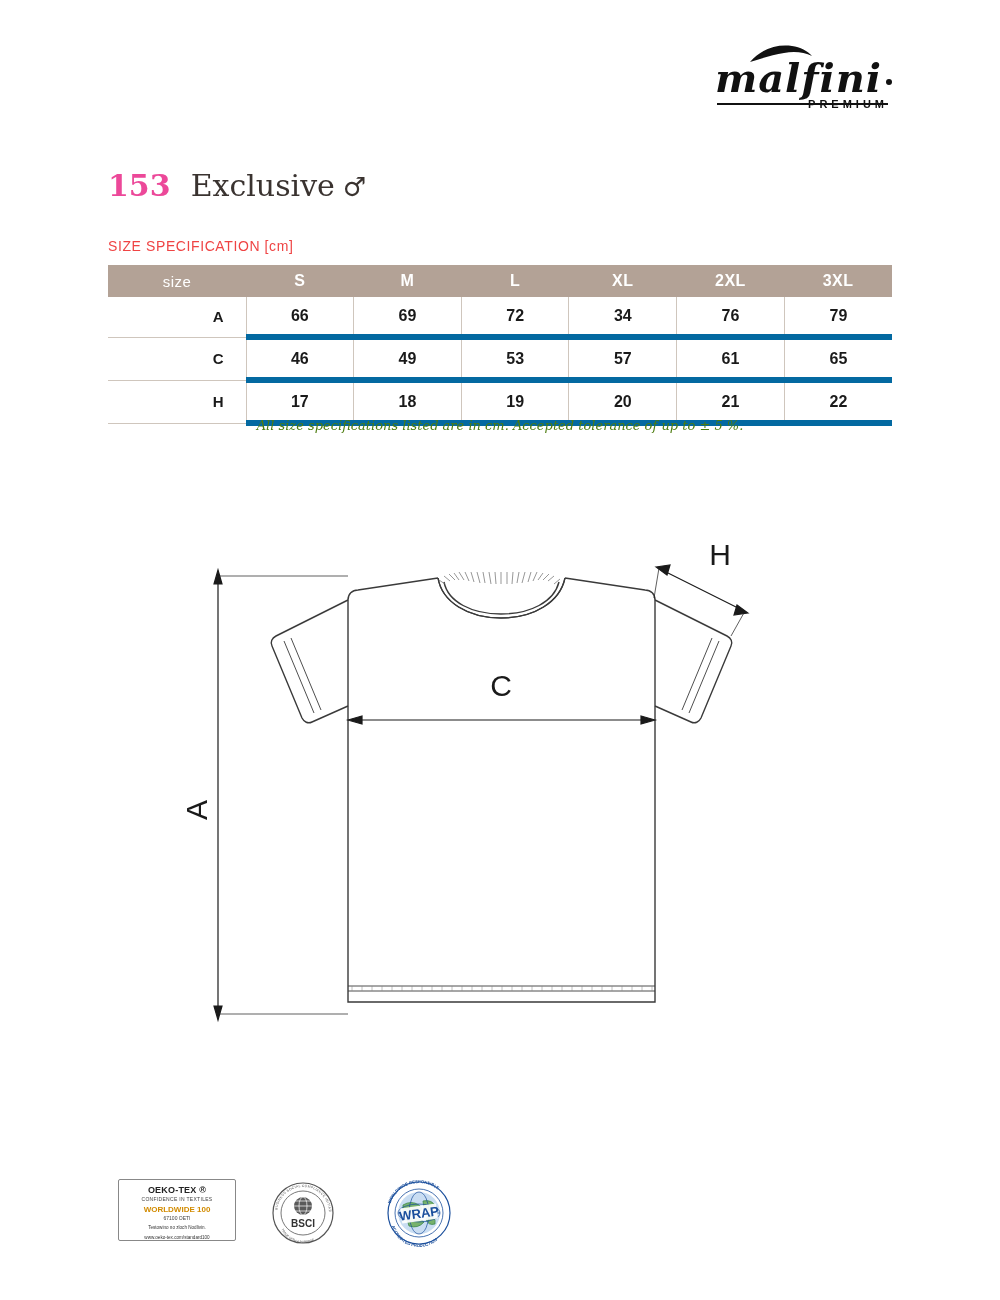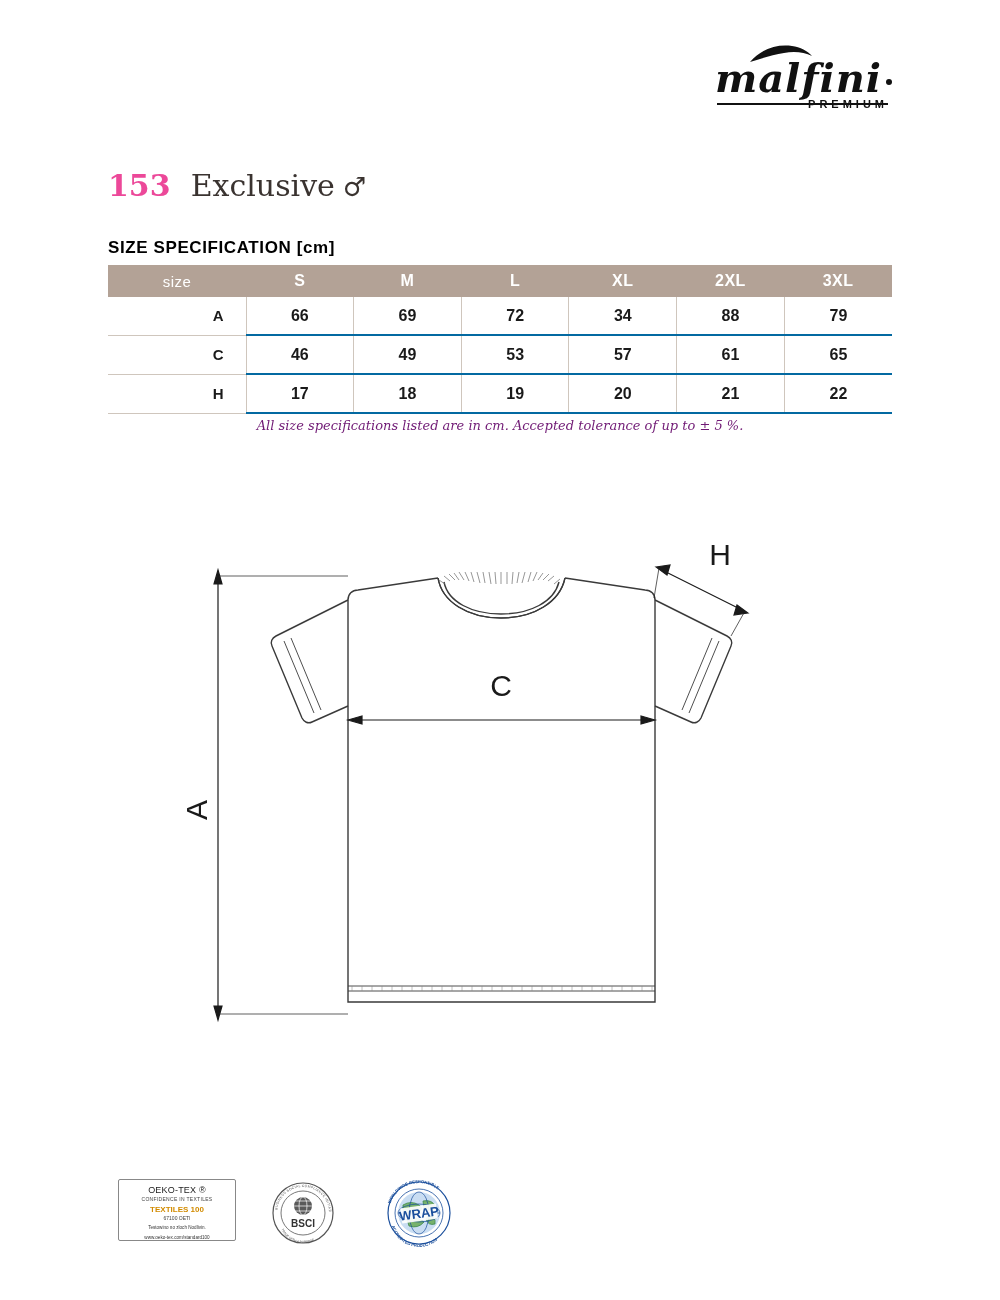--- a/index.html
+++ b/index.html
@@ -55,70 +55,70 @@
     font-size:30px;color:#9d8d80;
     white-space:nowrap;
   }
   .title .num{font-weight:700;color:#ec4899;}
   .title .name{font-weight:400;color:#3a3330;margin-left:20px;}
   .title .gender{font-size:26px;color:#3a3330;margin-left:8px;}
 
   
   .sec-head{
     position:absolute;left:108px;top:238px;
-    font-size:17px;font-weight:700;letter-spacing:.6px;
-    color:#000000;
+    font-size:14px;font-weight:400;letter-spacing:.6px;
+    color:#ef4444;
   }
 
   
   .tbl-wrap{position:absolute;left:108px;top:265px;width:784px;}
   table{border-collapse:collapse;width:784px;table-layout:fixed;}
   thead th{
     background:#b3a296;color:#ffffff;
     font-size:16px;font-weight:700;
     height:30px;
     letter-spacing:.5px;
   }
   thead th.first{width:136px;font-weight:400;font-size:15px;}
   tbody td{
     height:35px;text-align:center;font-size:16px;font-weight:700;
-    border-bottom:2px solid #0369a1;
+    border-bottom:6px solid #0369a1;
     border-right:1px solid #cfc6bd;
     color:#1a1a1a;
   }
   tbody td.lbl{
     border-right:1px solid #cfc6bd;
     border-bottom:1px solid #cfc6bd;
     text-align:right;padding-right:22px;
     font-size:15px;
   }
   tbody tr td:last-child{border-right:none;}
   tbody tr:first-child td{border-top:none;}
 
   .note{
     position:absolute;left:108px;top:418px;width:784px;
     text-align:center;
     font-family:"DejaVu Serif", serif;
     font-style:italic;
     font-size:13px;
-    color:#701a75;
+    color:#4d7c0f;
   }
 
   
   .drawing{position:absolute;left:180px;top:540px;width:640px;height:520px;}
 
   
   .certs{position:absolute;left:108px;top:1175px;width:420px;height:80px;}
   .cert-oeko{
     position:absolute;left:10px;top:4px;width:118px;height:62px;
     border:1px solid #888;border-radius:2px;background:#fff;
     text-align:center;font-size:7px;line-height:1.25;color:#222;
     padding-top:5px;box-sizing:border-box;
   }
-  .cert-oeko .t1{font-size:9px;font-weight:400;letter-spacing:.2px;}
+  .cert-oeko .t1{font-size:9px;font-weight:700;letter-spacing:.2px;}
   .cert-oeko .t2{font-size:5px;letter-spacing:.3px;color:#444;}
   .cert-oeko .t3{font-size:8px;font-weight:700;color:#d28b00;margin-top:2px;}
   .cert-oeko .t4{font-size:5px;color:#444;}
   .cert-oeko .t5{font-size:4.6px;color:#333;margin-top:4px;line-height:1.4;}
   .cert-bsci{position:absolute;left:155px;top:0;width:80px;height:76px;}
   .cert-wrap{position:absolute;left:265px;top:0;width:92px;height:76px;}
 </style>
 </head>
 <body>
 
@@ -151,21 +151,21 @@
           <th>3XL</th>
         </tr>
       </thead>
       <tbody>
         <tr>
           <td class="lbl">A</td>
           <td>66</td>
           <td>69</td>
           <td>72</td>
           <td>34</td>
-          <td>88</td>
+          <td>76</td>
           <td>79</td>
         </tr>
         <tr>
           <td class="lbl">C</td>
           <td>46</td>
           <td>49</td>
           <td>53</td>
           <td>57</td>
           <td>61</td>
           <td>65</td>
@@ -295,21 +295,21 @@
       </g>
       <text x="540" y="25" font-family="'Liberation Sans',sans-serif" font-size="30" fill="#1a1a1a" text-anchor="middle">H</text>
     </svg>
   </div>
 
   <div class="certs">
 
     <div class="cert-oeko">
       <div class="t1">OEKO-TEX ®</div>
       <div class="t2">CONFIDENCE IN TEXTILES</div>
-      <div class="t3">TEXTILES 100</div>
+      <div class="t3">WORLDWIDE 100</div>
       <div class="t4">67100 OETI</div>
       <div class="t5">Testowino no zloch Nodlivin.</div>
       <div class="t5">www.oeko-tex.com/standard100</div>
     </div>
 
     <div class="cert-bsci">
       <svg viewBox="0 0 80 76" width="80" height="76">
         <circle cx="40" cy="38" r="30" fill="none" stroke="#555" stroke-width="1.2"></circle>
         <circle cx="40" cy="38" r="22" fill="none" stroke="#555" stroke-width="0.8"></circle>
         <circle cx="40" cy="31" r="9" fill="#5a5a5a"></circle>

